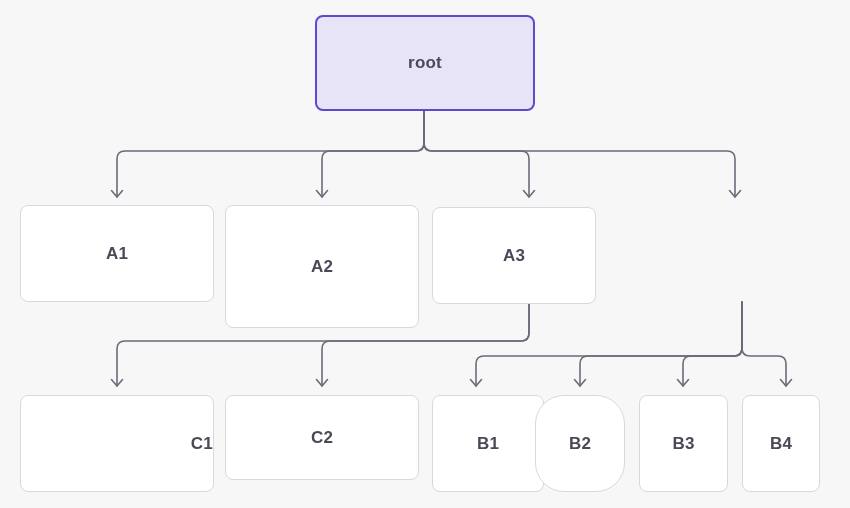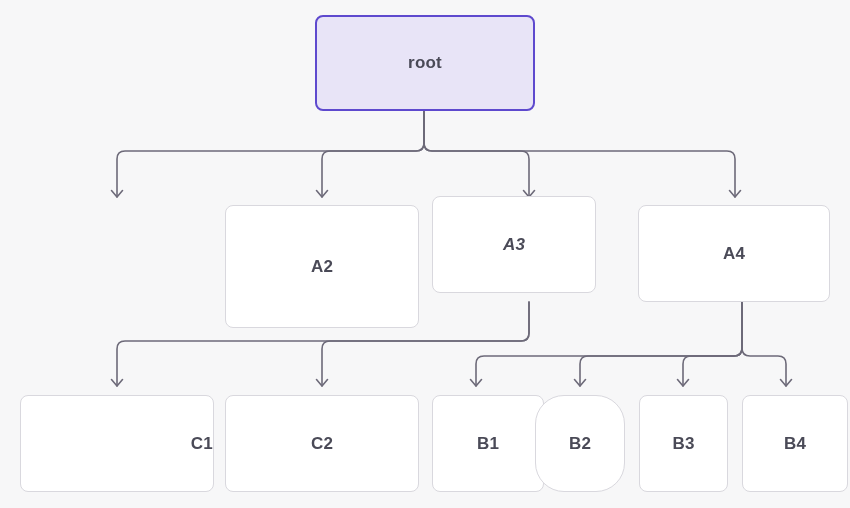--- a/index.html
+++ b/index.html
@@ -80,42 +80,42 @@
     <path d="M 470.5 379.5 L 476 386 L 481.5 379.5"></path>
     <path d="M 574.5 379.5 L 580 386 L 585.5 379.5"></path>
     <path d="M 677.5 379.5 L 683 386 L 688.5 379.5"></path>
     <path d="M 780.5 379.5 L 786 386 L 791.5 379.5"></path>
   </svg>
 
   <div class="node root" style="left:315px; top:15px; width:220px; height:96px;">
     <span class="node-label">root</span>
   </div>
 
+  <div class="node" style="left:20px; top:205px; width:194px; height:97px;">
+    <span class="node-label">A1</span>
+  </div>
   <div class="node" style="left:225px; top:205px; width:194px; height:123px;">
     <span class="node-label">A2</span>
   </div>
-  <div class="node" style="left:432px; top:196px; width:164px; height:97px;font-style:italic;">
+  <div class="node" style="left:432px; top:207px; width:164px; height:97px;">
     <span class="node-label">A3</span>
-  </div>
-  <div class="node" style="left:638px; top:205px; width:192px; height:97px;">
-    <span class="node-label">A4</span>
   </div>
 
   <div class="node" style="left:20px; top:395px; width:194px; height:97px;justify-content:flex-end;">
     <span class="node-label">C1</span>
   </div>
-  <div class="node" style="left:225px; top:395px; width:194px; height:97px;text-align:center;">
+  <div class="node" style="left:225px; top:395px; width:194px; height:85px;text-align:center;">
     <span class="node-label">C2</span>
   </div>
   <div class="node" style="left:432px; top:395px; width:112px; height:97px;">
     <span class="node-label">B1</span>
   </div>
   <div class="node" style="left:535px; top:395px; width:90px; height:97px;border-radius:29px;">
     <span class="node-label">B2</span>
   </div>
   <div class="node" style="left:639px; top:395px; width:89px; height:97px;">
     <span class="node-label">B3</span>
   </div>
-  <div class="node" style="left:742px; top:395px; width:106px; height:97px;">
+  <div class="node" style="left:742px; top:395px; width:78px; height:97px;">
     <span class="node-label">B4</span>
   </div>
 
 </div>
 
 </body></html>

